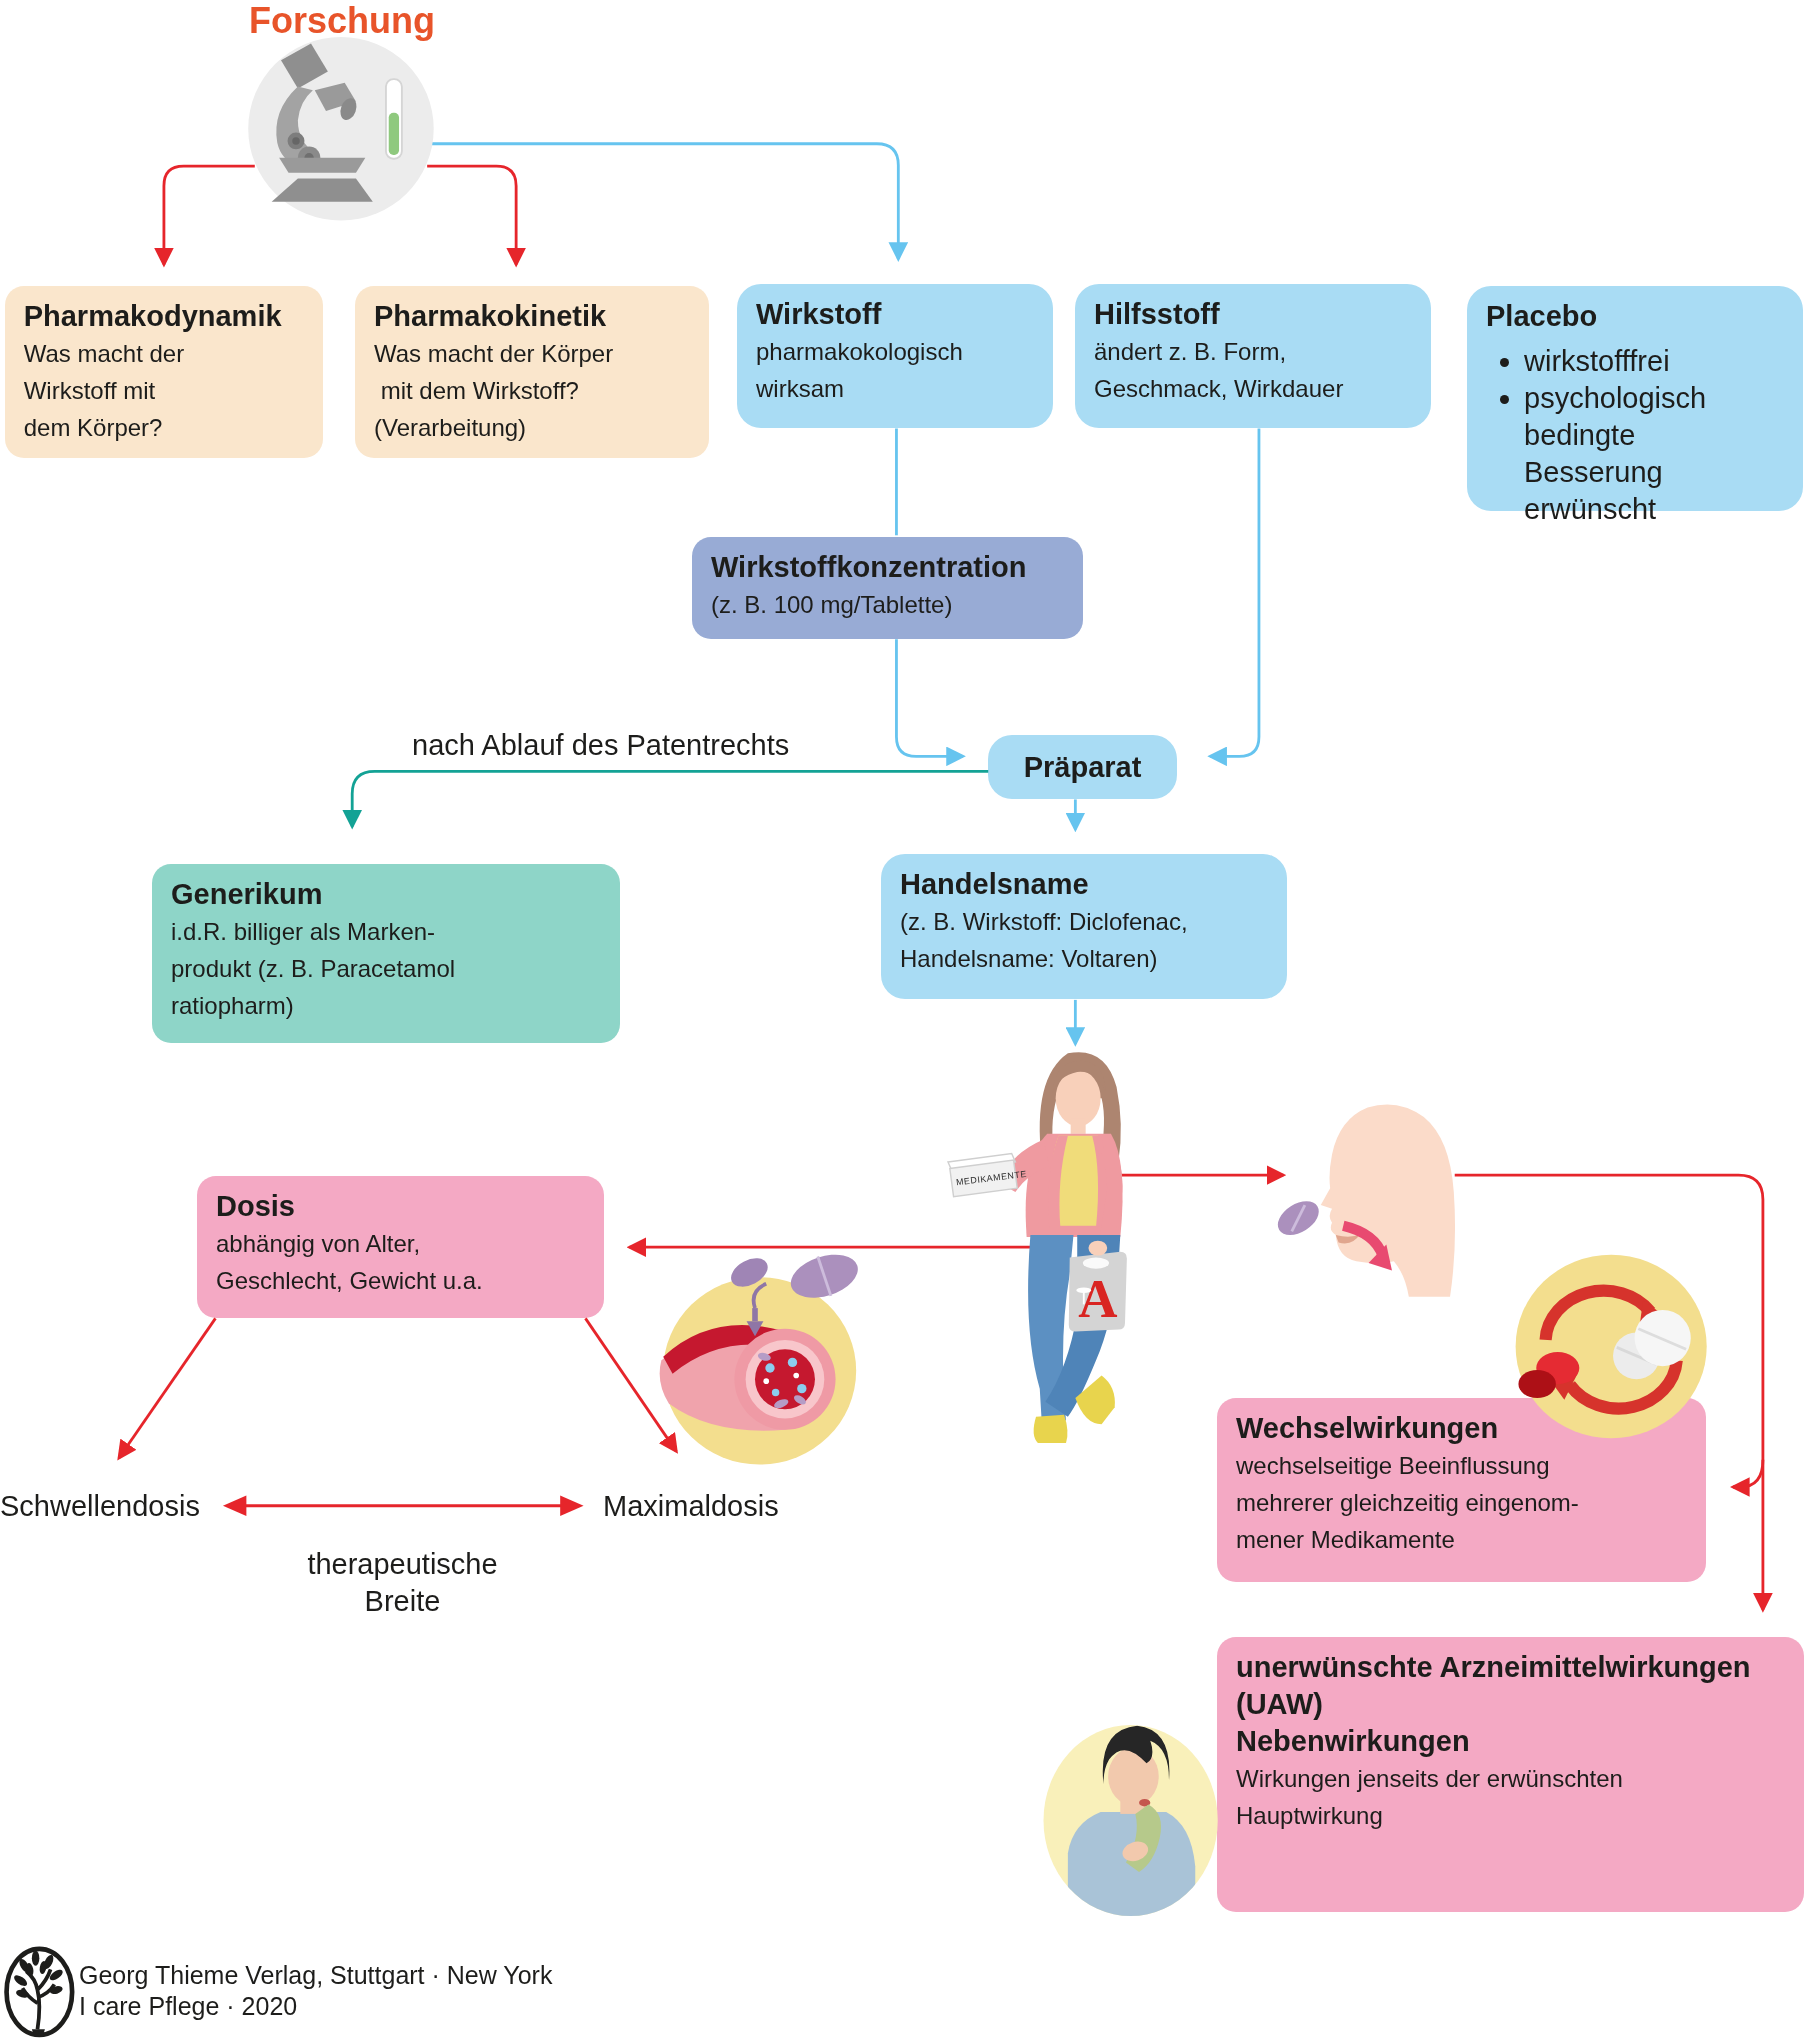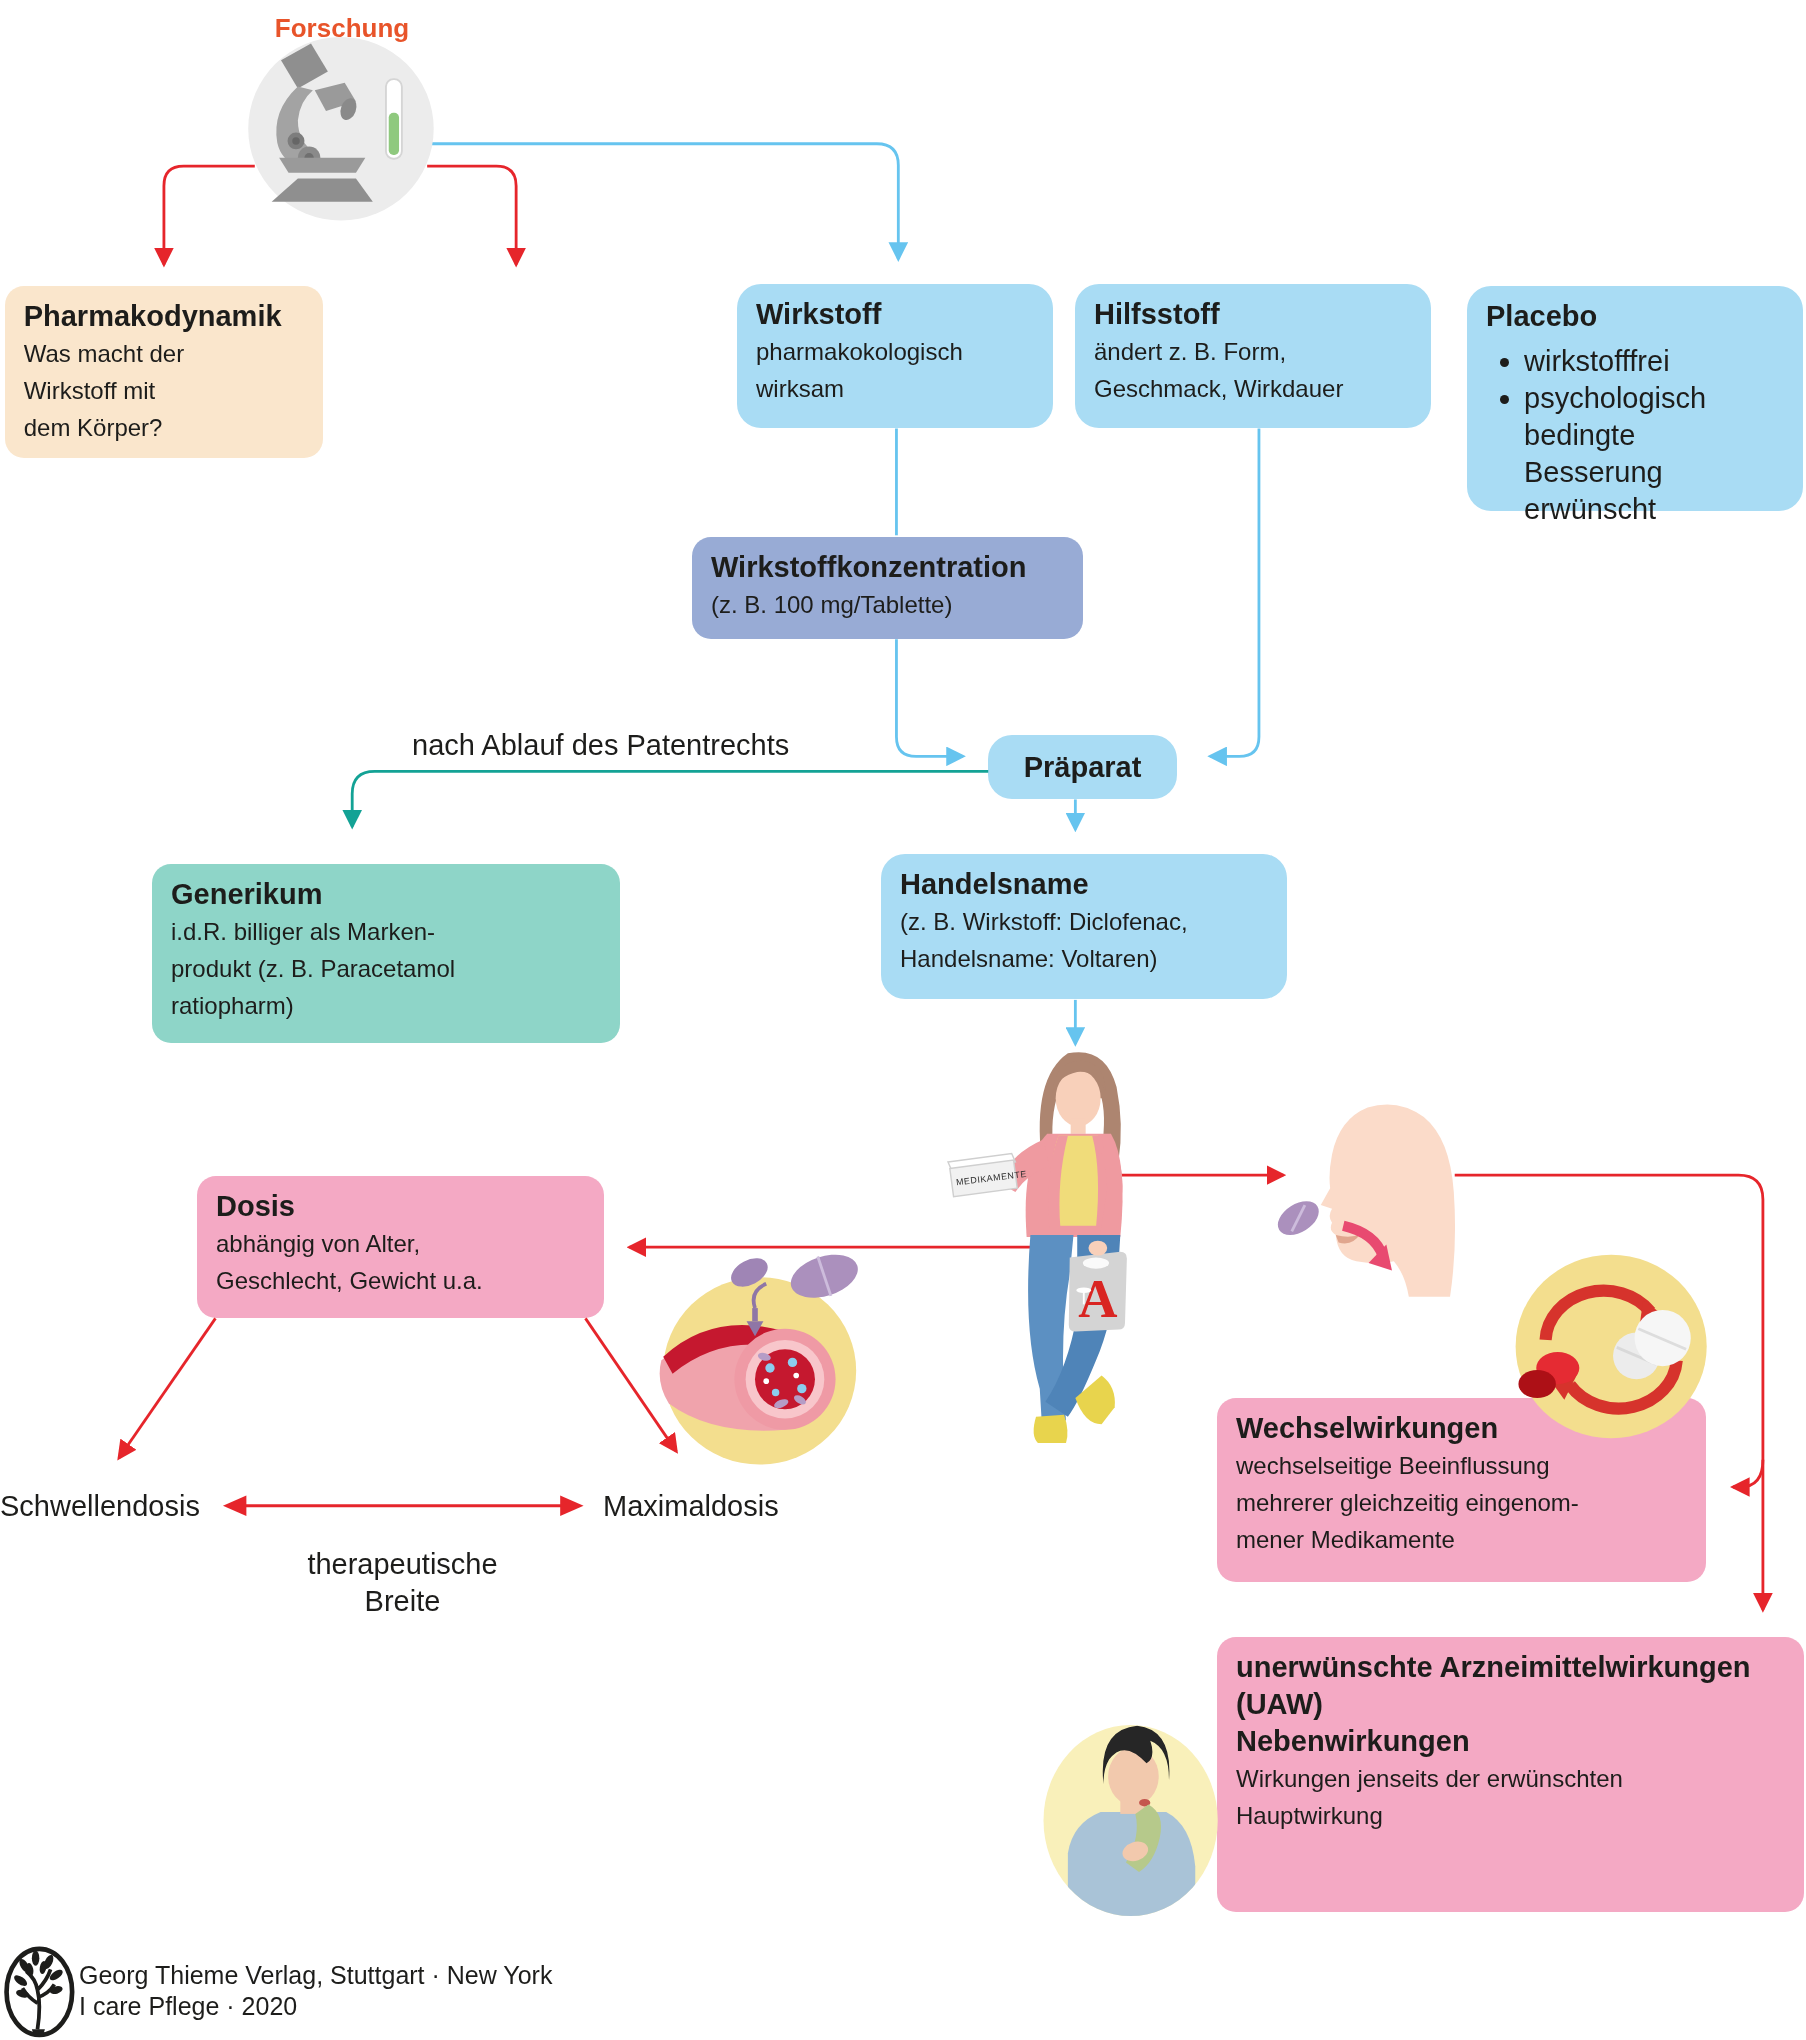--- a/index.html
+++ b/index.html
@@ -10,39 +10,45 @@
   .box p{margin:0;font-size:24px;line-height:37px;white-space:pre-wrap;}
   .peach{background:#fae6cc;}
   .blue{background:#a9dcf4;border-radius:24px;}
   .bluedark{background:#98abd5;}
   .tealbox{background:#8ed5c8;}
   .pink{background:#f4a9c4;}
   .center{display:flex;align-items:center;justify-content:center;text-align:center;}
   .bullets{margin:8px;padding-left:30px;list-style:disc;}
   .bullets li{font-size:29px;line-height:37px;}
   .lbl{position:absolute;font-size:29px;line-height:37px;white-space:pre-wrap;z-index:1;}
-  .page-title{position:absolute;left:225px;top:8px;width:234px;text-align:center;
-              font-size:26px;line-height:41px;font-weight:bold;color:#e8542a;z-index:1;}
+  .page-title{position:absolute;left:225px;top:0px;width:234px;text-align:center;
+              font-size:36px;line-height:41px;font-weight:bold;color:#e8542a;z-index:1;}
   .footer-text{position:absolute;left:79px;top:1960px;font-size:25px;line-height:31px;z-index:1;}
   .overlay{position:absolute;left:0;top:0;z-index:5;pointer-events:none;}
 </style>
 </head>
 <body>
 
 <div class="canvas">
 
   <div class="page-title">Forschung</div>
 
   <div class="box peach" style="left:4.7px;top:286px;width:318px;height:172px;">
     <h3>Pharmakodynamik</h3>
     <p>Was macht der
 Wirkstoff mit
 dem Körper?</p>
   </div>
 
+  <div class="box peach" style="left:355px;top:286px;width:354px;height:172px;">
+    <h3>Pharmakokinetik</h3>
+    <p>Was macht der Körper
+ mit dem Wirkstoff?
+(Verarbeitung)</p>
+  </div>
 
   <div class="box blue" style="left:737px;top:284px;width:316px;height:144px;">
     <h3>Wirkstoff</h3>
     <p>pharmakokologisch
 wirksam</p>
   </div>
 
   <div class="box blue" style="left:1075px;top:284px;width:356px;height:144px;">
     <h3>Hilfsstoff</h3>
     <p>ändert z. B. Form,

